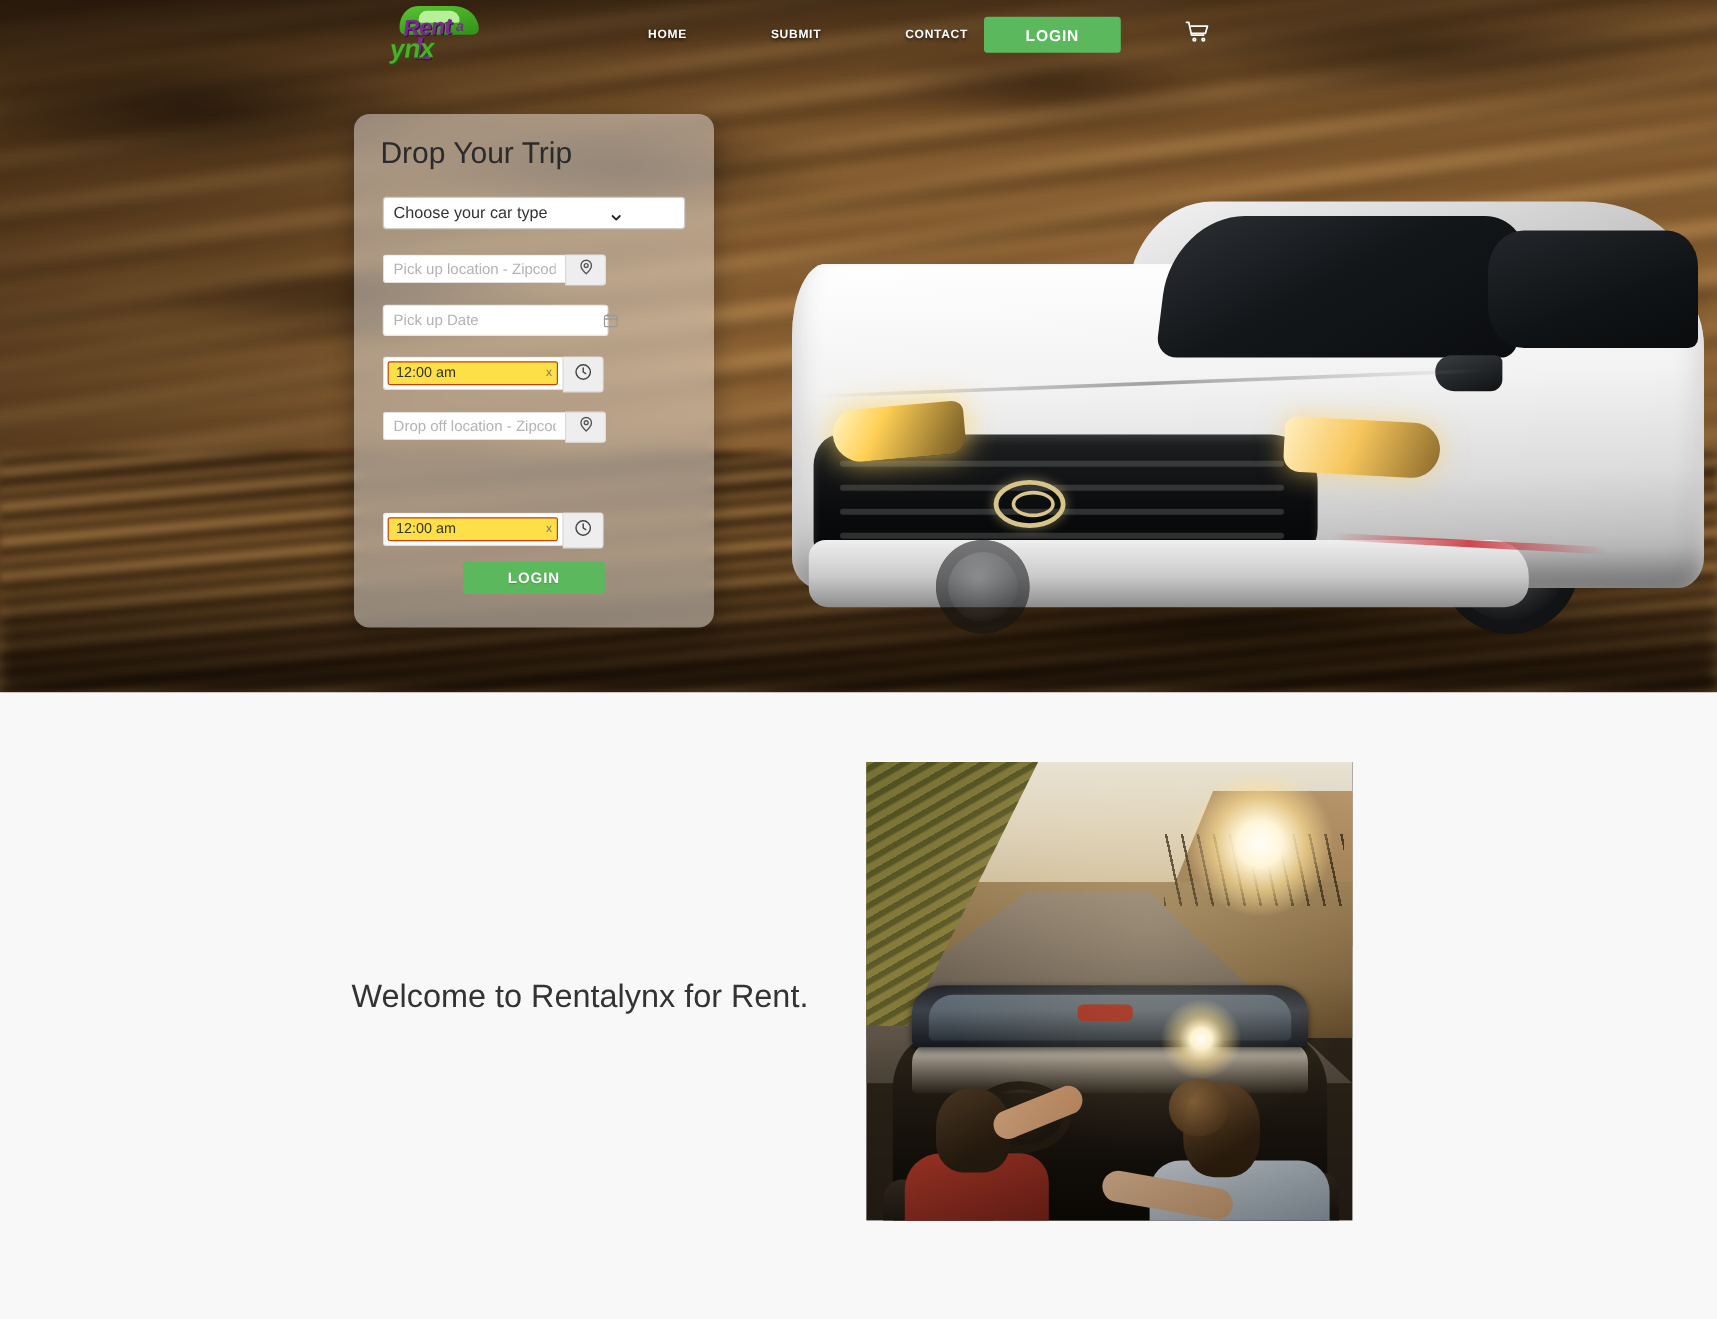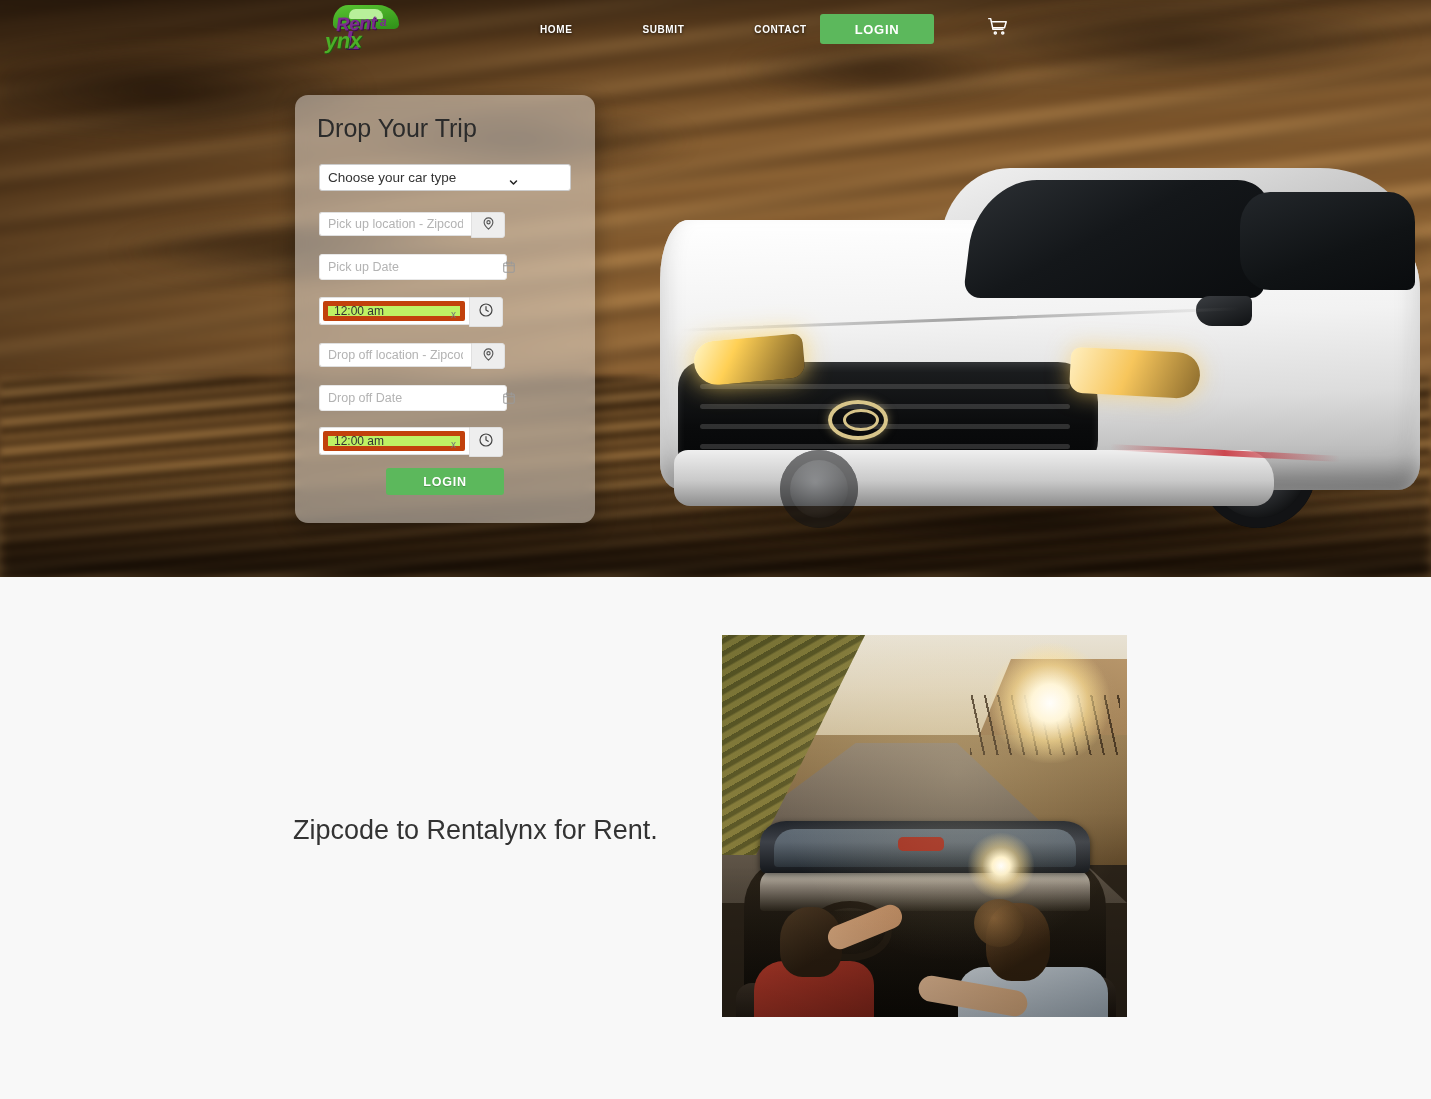--- a/index.html
+++ b/index.html
@@ -276,22 +276,22 @@
   .date-wrap { position: relative; width: 204px; height: 26px; }
   .date-cal-icon { position: absolute; right: 7px; top: 6px; color: #9a9a9a; pointer-events: none; }
 
   .time-outer {
     width: 150px; height: 28px; background: #ffffff; border: 1px solid #e0e0e0;
     border-right: none; border-radius: 3px 0 0 3px;
     display: flex; align-items: center; padding: 0 3px;
   }
   .time-inner {
     position: relative; width: 142px; height: 20px;
-    border: 5px solid #c2410c; border-radius: 2px; background: #bef264;
-    display: flex; align-items: center;
+    border: 1px solid #c2410c; border-radius: 2px; background: #fde047;
+    display: flex; align-items: flex-start;
   }
   .time-val {
     border: none; outline: none; background: transparent; width: 118px;
     font-size: 12px; color: #333; padding-left: 6px;
     font-family: "Liberation Sans", sans-serif;
   }
   .time-clear {
     position: absolute; right: 4px; top: 0px; font-size: 10px; color: #777;
     cursor: pointer; line-height: 18px;
   }
@@ -583,31 +583,20 @@
         <span class="addon-btn">
           <span>
             <svg width="15" height="15" viewBox="0 0 24 24" fill="none" stroke="#555" stroke-width="1.8" stroke-linecap="round" stroke-linejoin="round">
               <path d="M12 21s7-6.2 7-11a7 7 0 1 0-14 0c0 4.8 7 11 7 11z"></path>
               <circle cx="12" cy="10" r="2.6"></circle>
             </svg>
           </span>
         </span>
       </div>
 
-      <div class="field-row" style="top:290px">
-        <div class="date-wrap">
-          <input class="date-input" type="text" placeholder="Drop off Date" style="">
-          <span class="date-cal-icon">
-            <svg width="14" height="14" viewBox="0 0 24 24" fill="none" stroke="#9a9a9a" stroke-width="1.8" stroke-linecap="round" stroke-linejoin="round">
-              <rect x="3" y="5" width="18" height="16" rx="2"></rect>
-              <path d="M3 10h18M8 3v4M16 3v4"></path>
-            </svg>
-          </span>
-        </div>
-      </div>
 
       <div class="field-row" style="top:332px">
         <div class="time-outer">
           <div class="time-inner">
             <input class="time-val" type="text" value="12:00 am" style="">
             <span class="time-clear">x</span>
           </div>
         </div>
         <span class="time-addon">
           <span>
@@ -617,21 +606,21 @@
             </svg>
           </span>
         </span>
       </div>
 
       <button class="submit-btn" type="submit">LOGIN</button>
     </form>
   </section>
 
   <section class="welcome">
-    <h1 class="welcome-title">Zipcode to Rentalynx for Rent.</h1>
+    <h1 class="welcome-title">Welcome to Rentalynx for Rent.</h1>
 
     <div class="welcome-img">
       <div class="ws-sky"></div>
       <div class="ws-hill-right"></div>
       <div class="ws-ground"></div>
       <div class="ws-road"></div>
       <div class="ws-hill-left"></div>
       <div class="ws-hill-left-tex"></div>
       <div class="ws-fence"></div>
       <div class="ws-sun"></div>

